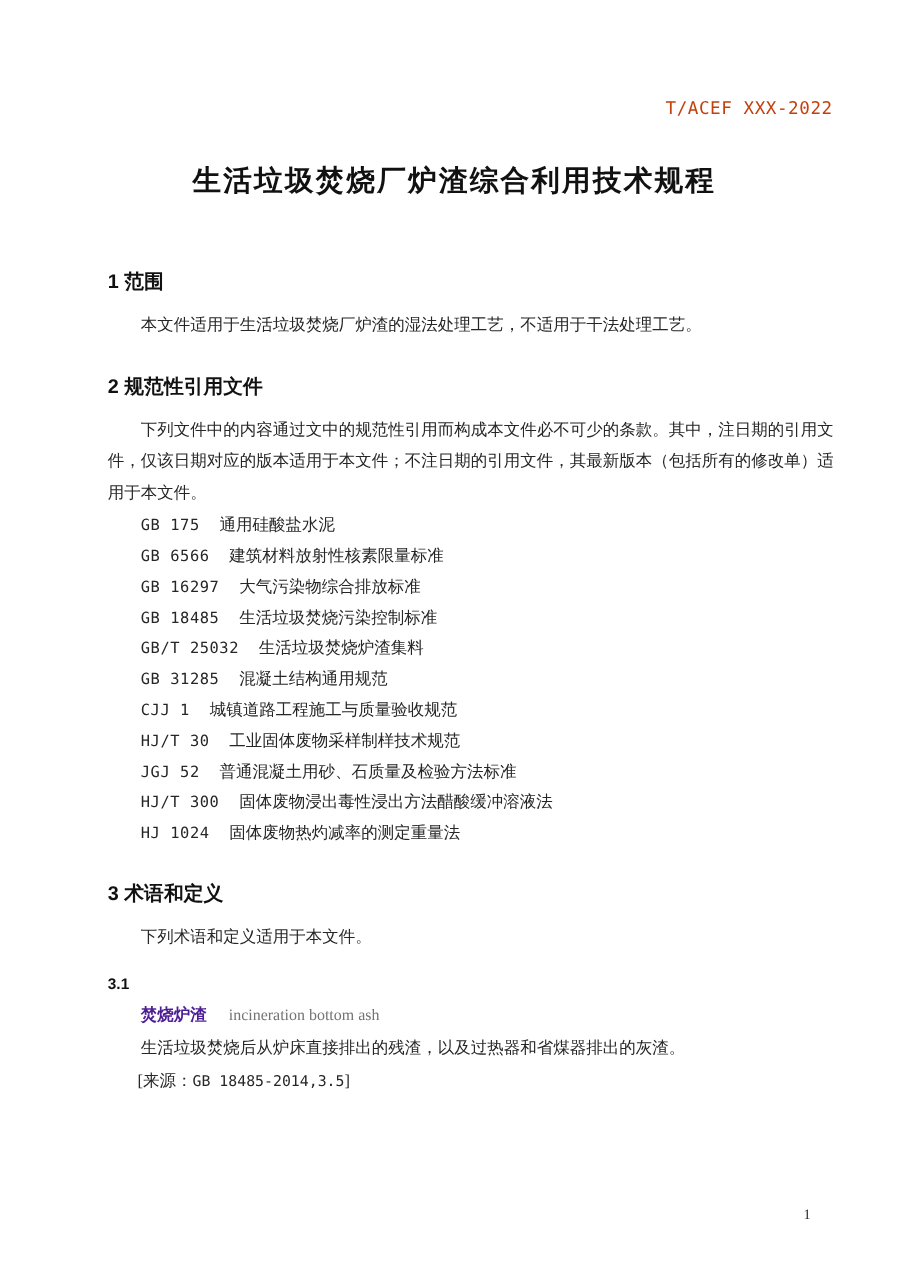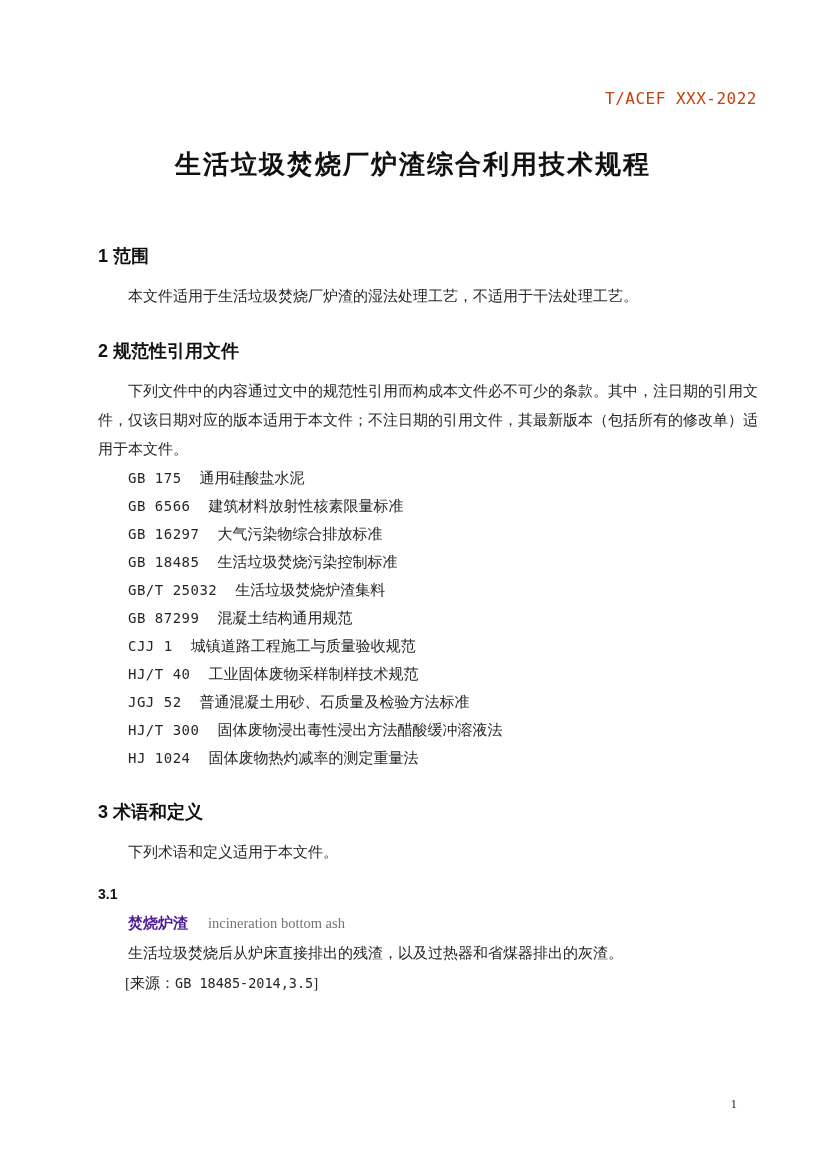--- a/index.html
+++ b/index.html
@@ -160,27 +160,27 @@
       <div class="ref-item">
         <span class="ref-code">GB 16297</span><span class="ref-title">大气污染物综合排放标准</span>
       </div>
       <div class="ref-item">
         <span class="ref-code">GB 18485</span><span class="ref-title">生活垃圾焚烧污染控制标准</span>
       </div>
       <div class="ref-item">
         <span class="ref-code">GB/T 25032</span><span class="ref-title">生活垃圾焚烧炉渣集料</span>
       </div>
       <div class="ref-item">
-        <span class="ref-code">GB 87299</span><span class="ref-title">混凝土结构通用规范</span>
+        <span class="ref-code">GB 31285</span><span class="ref-title">混凝土结构通用规范</span>
       </div>
       <div class="ref-item">
         <span class="ref-code">CJJ 1</span><span class="ref-title">城镇道路工程施工与质量验收规范</span>
       </div>
       <div class="ref-item">
-        <span class="ref-code">HJ/T 40</span><span class="ref-title">工业固体废物采样制样技术规范</span>
+        <span class="ref-code">HJ/T 30</span><span class="ref-title">工业固体废物采样制样技术规范</span>
       </div>
       <div class="ref-item">
         <span class="ref-code">JGJ 52</span><span class="ref-title">普通混凝土用砂、石质量及检验方法标准</span>
       </div>
       <div class="ref-item">
         <span class="ref-code">HJ/T 300</span><span class="ref-title">固体废物浸出毒性浸出方法醋酸缓冲溶液法</span>
       </div>
       <div class="ref-item">
         <span class="ref-code">HJ 1024</span><span class="ref-title">固体废物热灼减率的测定重量法</span>
       </div>

